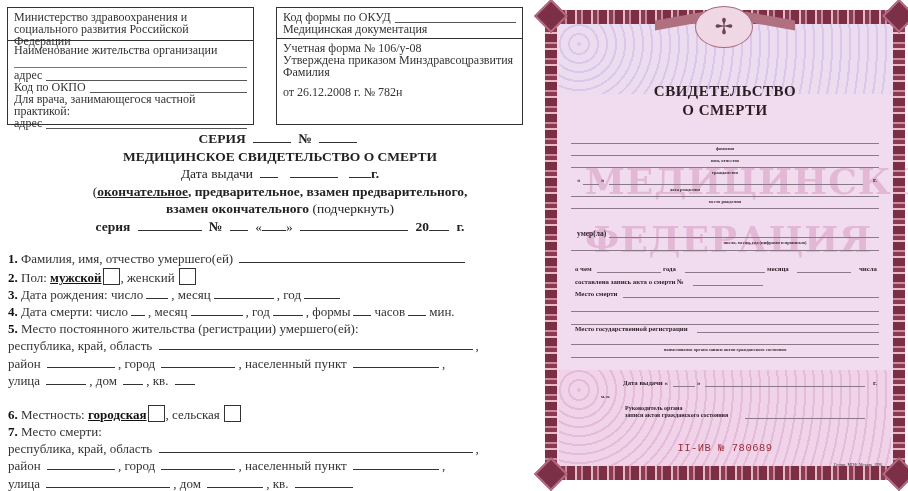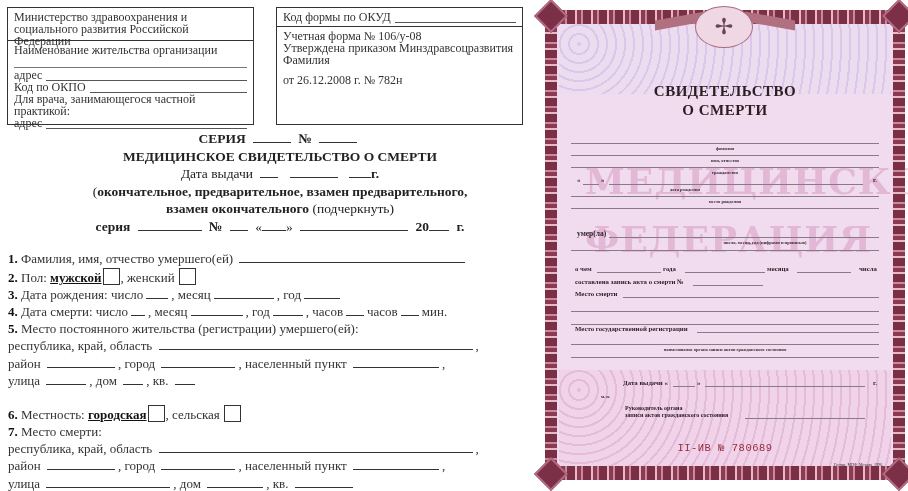--- a/index.html
+++ b/index.html
@@ -6,21 +6,21 @@
   body{width:908px;height:491px;position:relative;overflow:hidden;font-family:"Liberation Serif","DejaVu Serif",serif;color:#222;}
   .box{position:absolute;border:1.5px solid #333;background:#fff;font-size:12px;line-height:12px;color:#333;}
   .box .sec{padding:3px 6px;}
   .box .sec + .sec{border-top:1.5px solid #333;}
   .fill-line{display:block;border-bottom:1px solid #777;height:11px;margin-bottom:1px;}
   .row{display:flex;align-items:flex-end;}
   .row .grow{flex:1;border-bottom:1px solid #555;height:9px;margin-left:4px;}
 
   #title-block{position:absolute;left:40px;top:130px;width:480px;text-align:center;font-size:13.5px;line-height:17.5px;}
   #title-block .bold{font-weight:bold;}
-  #title-block .u{}
+  #title-block .u{text-decoration:underline;}
   .blank{display:inline-block;border-bottom:1px solid #333;height:11px;vertical-align:baseline;margin:0 4px;}
 
   #fields{position:absolute;left:8px;top:250px;width:512px;font-size:13px;line-height:17.3px;color:#333;}
   #fields .ln{white-space:nowrap;height:17.3px;}
   #fields b{color:#111;}
   .chk{display:inline-block;width:15px;height:15px;border:1.3px solid #333;vertical-align:-3px;margin:0 1px;}
   .gap{display:inline-block;border-bottom:1px solid #333;height:11px;vertical-align:baseline;margin:0 3px;}
 
   
   #cert{position:absolute;left:545px;top:10px;width:360px;height:470px;background:#f1dcef;}
@@ -68,20 +68,21 @@
       </div>
   </div>
 </div>
 
 <div class="box" style="left:276px;top:7px;width:245px;height:116px;">
   <div class="sec">
     <div class="row">
         <span>Код формы по ОКУД</span>
         <span class="grow"></span>
       </div>
+    <div>Медицинская документация</div>
   </div>
   <div class="sec">
     <div>Учетная форма № 106/у-08</div>
     <div>Утверждена приказом Минздравсоцразвития Фамилия</div>
     <div style="height:8px"></div>
     <div>от 26.12.2008 г. № 782н</div>
   </div>
 </div>
 
 <div id="title-block">
@@ -127,21 +128,21 @@
     <span>Пол:</span>
     <b style="text-decoration:underline">мужской</b><span class="chk"></span><span>, женский</span>
     <span class="chk"></span>
   </div>
   <div class="ln">
     <b>3.</b>
     <span>Дата рождения: число</span><span class="gap" style="width:22px"></span><span>, месяц</span><span class="gap" style="width:60px"></span><span>, год</span><span class="gap" style="width:36px"></span>
   </div>
   <div class="ln">
     <b>4.</b>
-    <span>Дата смерти: число</span><span class="gap" style="width:14px"></span><span>, месяц</span><span class="gap" style="width:52px"></span><span>, год</span><span class="gap" style="width:30px"></span><span>, часов</span><span class="gap" style="width:18px"></span><span>часов</span><span class="gap" style="width:18px"></span><span>мин.</span>
+    <span>Дата смерти: число</span><span class="gap" style="width:14px"></span><span>, месяц</span><span class="gap" style="width:52px"></span><span>, год</span><span class="gap" style="width:30px"></span><span>, формы</span><span class="gap" style="width:18px"></span><span>часов</span><span class="gap" style="width:18px"></span><span>мин.</span>
   </div>
   <div class="ln">
     <b>5.</b>
     <span>Место постоянного жительства (регистрации) умершего(ей):</span>
   </div>
   <div class="ln">
     <span>республика, край, область</span>
     <span class="gap" style="width:314px"></span><span>,</span>
   </div>
   <div class="ln">

